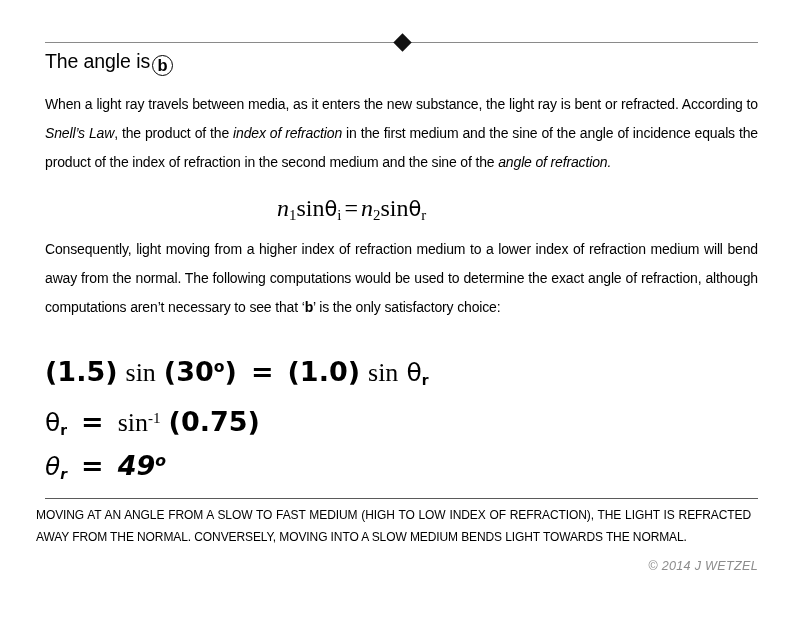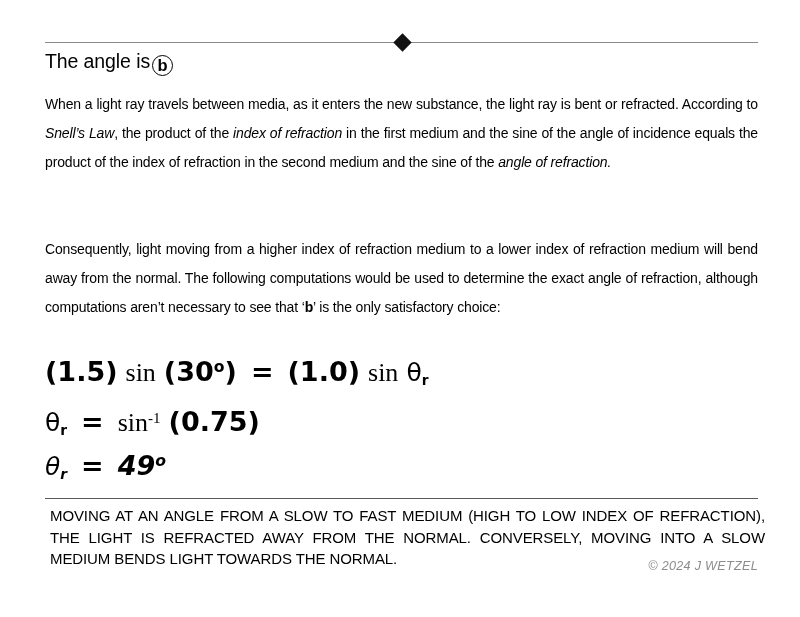--- a/index.html
+++ b/index.html
@@ -160,24 +160,24 @@
     left: 45px;
     top: 498px;
     width: 713px;
     height: 1px;
     background: #5a5a5a;
   }
 
   
   .caption {
     position: absolute;
-    left: 50px;
+    left: 36px;
     top: 505px;
     width: 715px;
-    font-size: 15px;
+    font-size: 12px;
     line-height: 21.5px;
     text-align: justify;
     text-justify: inter-word;
     letter-spacing: -0.1px;
   }
   .caption .lastline { display: inline; }
 
   
   .copyright {
     position: absolute;
@@ -200,20 +200,23 @@
   </div>
 
   <div class="answer-line">
     <span>The angle is</span><span class="circled">b</span>
   </div>
 
   <div class="body-col para" id="para1">
     <span>When a light ray travels between media, as it enters the new substance, the light ray is bent or refracted.  According to </span><span class="it">Snell’s Law</span><span>, the product of the </span><span class="it">index of refraction</span><span> in the first medium and the sine of the angle of incidence equals the product of the  index of refraction in the second medium and the sine of the </span><span class="it lastline">angle of refraction.</span>
   </div>
 
+  <div class="snell">
+    <span class="var">n</span><sub>1</sub><span class="sp"></span><span>sin</span><span class="sp"></span><span class="th">θ</span><sub>i</sub><span class="op">=</span><span class="var">n</span><sub>2</sub><span class="sp"></span><span>sin</span><span class="sp"></span><span class="th">θ</span><sub>r</sub>
+  </div>
 
   <div class="body-col para" id="para2">
     <span>Consequently, light moving from a higher index of refraction medium to a lower index of refraction medium will bend away from the normal.  The following computations would be used to determine the exact angle of refraction, although computations aren’t necessary to see that ‘</span><span class="bd">b</span><span class="lastline">’ is the only satisfactory choice:</span>
   </div>
 
   <div class="eq" id="eq1">
     <span class="num">(1.5)</span><span class="sp"></span><span class="fn">sin</span><span class="sp"></span><span class="num">(30</span><span class="num"><sup>o</sup></span><span class="num">)</span><span class="sp-lg"></span><span class="num">=</span><span class="sp-lg"></span><span class="num">(1.0)</span><span class="sp"></span><span class="fn">sin</span><span class="sp"></span><span class="th">θ</span><span class="th"><sub>r</sub></span>
   </div>
 
   <div class="eq" id="eq2">
@@ -223,15 +226,15 @@
   <div class="eq" id="eq3">
     <span class="th">θ</span><span class="th"><sub>r</sub></span><span class="sp-lg"></span><span class="num">=</span><span class="sp-lg"></span><span class="num">49</span><span class="num"><sup>o</sup></span>
   </div>
 
   <div class="bottom-rule"></div>
 
   <div class="caption">
     <span>MOVING AT AN ANGLE FROM A SLOW TO FAST MEDIUM (HIGH TO LOW INDEX OF REFRACTION), THE LIGHT IS REFRACTED AWAY FROM THE NORMAL.  CONVERSELY, MOVING INTO A SLOW MEDIUM BENDS  LIGHT </span><span class="lastline">TOWARDS THE NORMAL.</span>
   </div>
 
-  <div class="copyright">© 2024 J WETZEL</div>
+  <div class="copyright">© 2014 J WETZEL</div>
 
 </div>
 
 </body></html>

